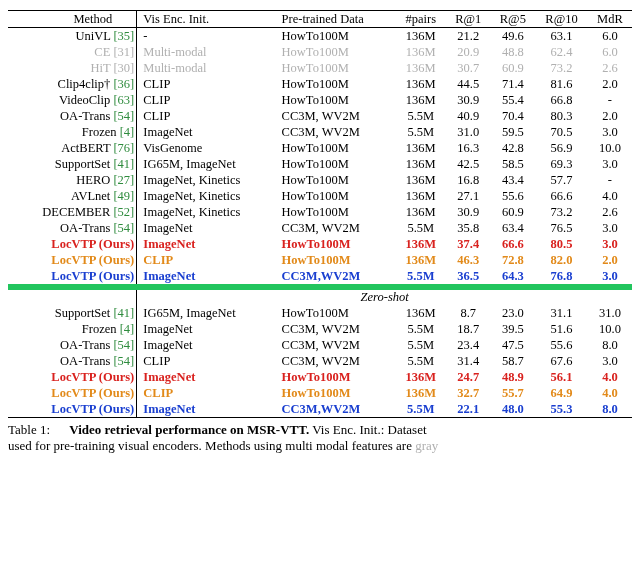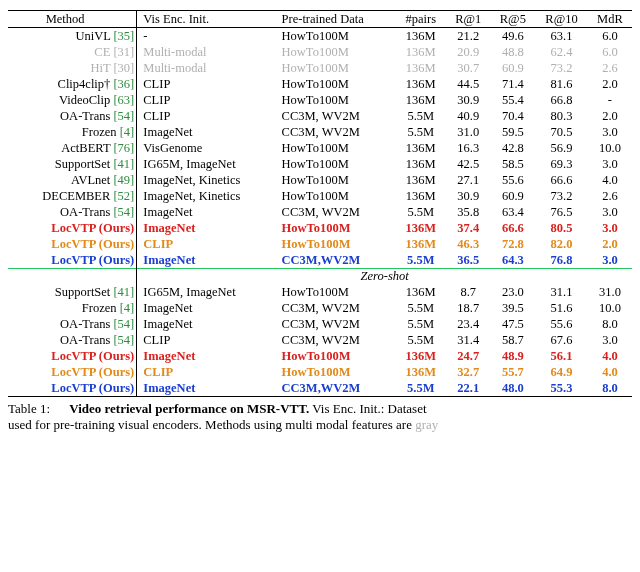--- a/index.html
+++ b/index.html
@@ -19,31 +19,31 @@
   th, td {
     padding: 0.5px 4px;
     text-align: left;
     white-space: nowrap;
     font-weight: normal;
   }
   th {
     border-top: 1px solid #000;
     border-bottom: 1px solid #000;
   }
-  th.method { text-align: center; padding-right: 18px; }
+  th.method { text-align: right; padding-right: 24px; }
   td.method { text-align: right; padding-right: 2px; }
   .vdiv { border-left: 1px solid #000; padding-left: 6px; }
   .num { text-align: center; }
   .gray { color: #b0b0b0; }
   .red { color: #d9221f; font-weight: bold; }
   .orange { color: #e28a1a; font-weight: bold; }
   .blue { color: #1a3fd0; font-weight: bold; }
   .grn { color: #2e8b3d; }
   .bold { font-weight: bold; margin-left: 16px; }
-  .sep td { border-top: 1px solid #22c55e; }
+  .sep td { border-top: 6px solid #22c55e; }
   .zsrow td { padding: 0; }
   .zslabel {
     text-align: center;
     font-style: italic;
     display: block;
   }
   .bottom td { border-bottom: 1px solid #000; }
   .caption {
     margin-top: 4px;
     font-size: 13px;
@@ -150,20 +150,30 @@
         <td class="method "><span>SupportSet</span> <span class="grn">[41]</span></td>
         <td class="vdiv">IG65M, ImageNet</td>
         <td class="">HowTo100M</td>
         <td class="num">136M</td>
         <td class="num">42.5</td>
         <td class="num">58.5</td>
         <td class="num">69.3</td>
         <td class="num">3.0</td>
       </tr>
       <tr>
+        <td class="method "><span>HERO</span> <span class="grn">[27]</span></td>
+        <td class="vdiv">ImageNet, Kinetics</td>
+        <td class="">HowTo100M</td>
+        <td class="num">136M</td>
+        <td class="num">16.8</td>
+        <td class="num">43.4</td>
+        <td class="num">57.7</td>
+        <td class="num">-</td>
+      </tr>
+      <tr>
         <td class="method "><span>AVLnet</span> <span class="grn">[49]</span></td>
         <td class="vdiv">ImageNet, Kinetics</td>
         <td class="">HowTo100M</td>
         <td class="num">136M</td>
         <td class="num">27.1</td>
         <td class="num">55.6</td>
         <td class="num">66.6</td>
         <td class="num">4.0</td>
       </tr>
       <tr>

